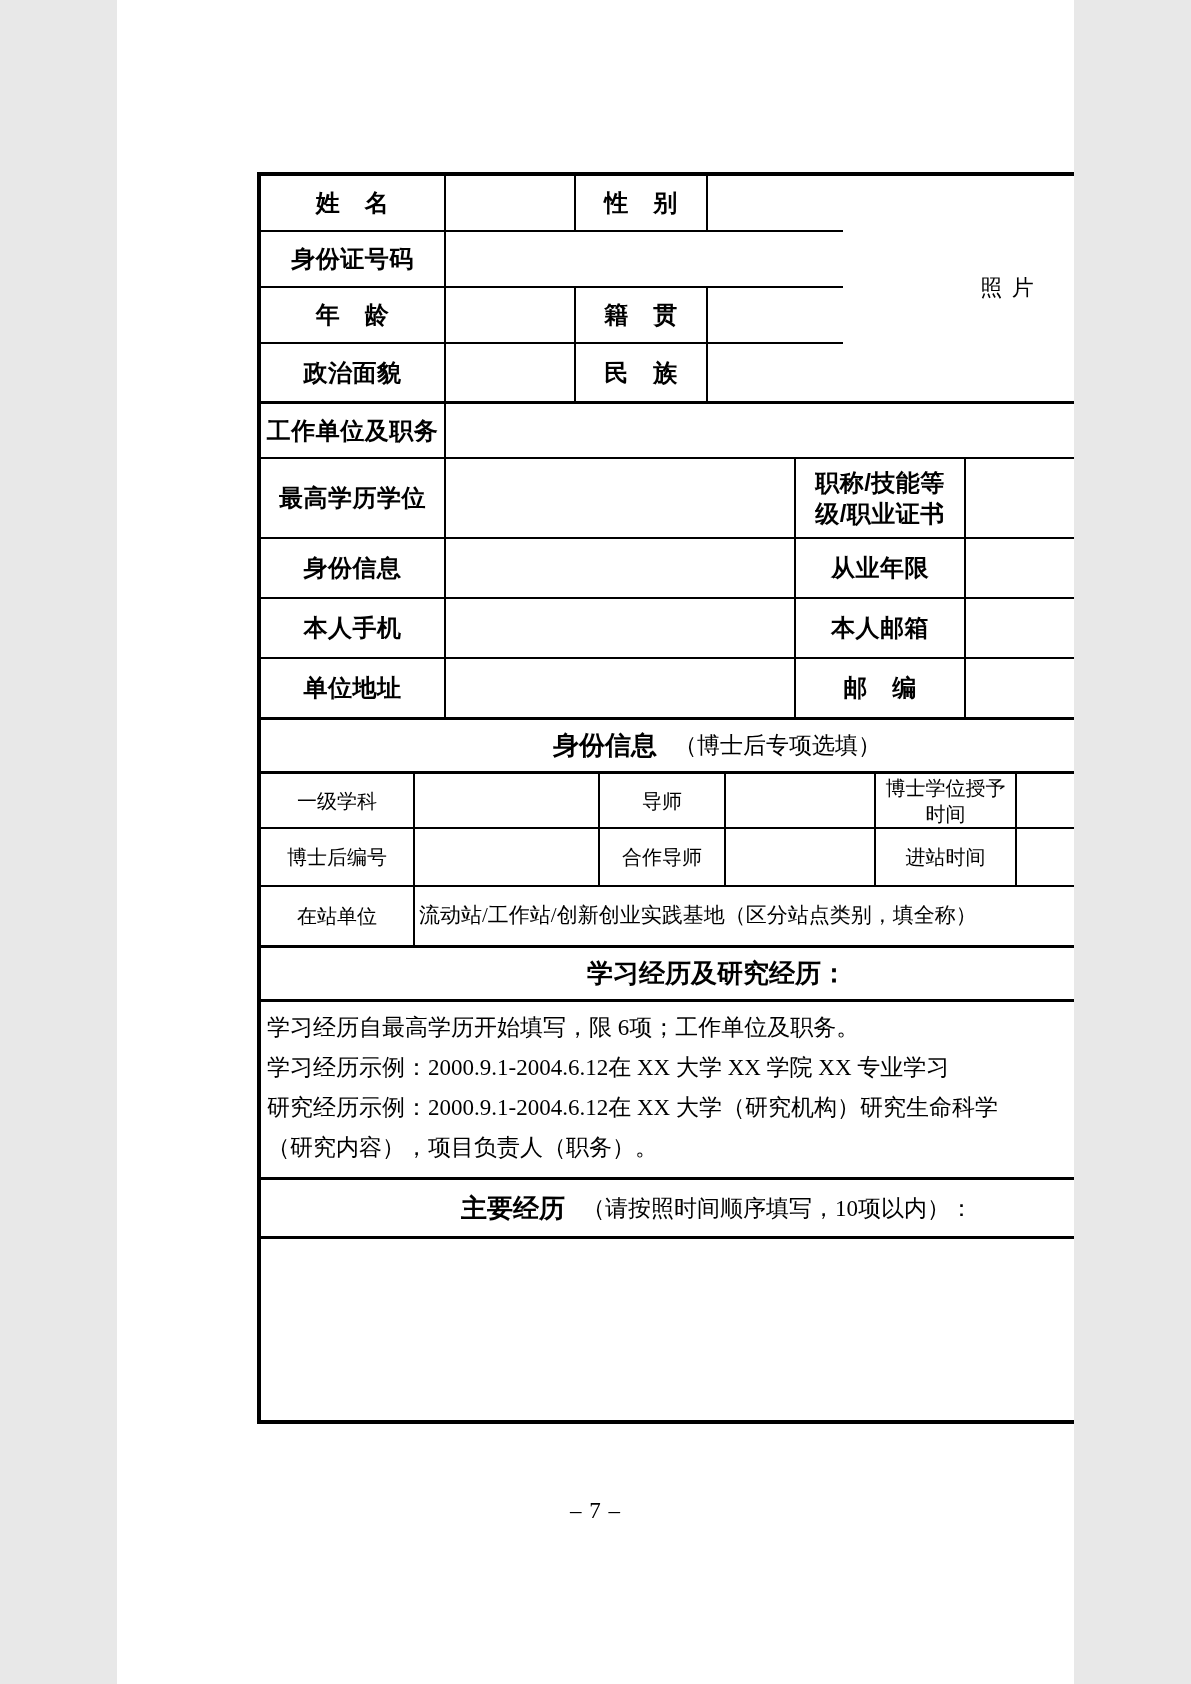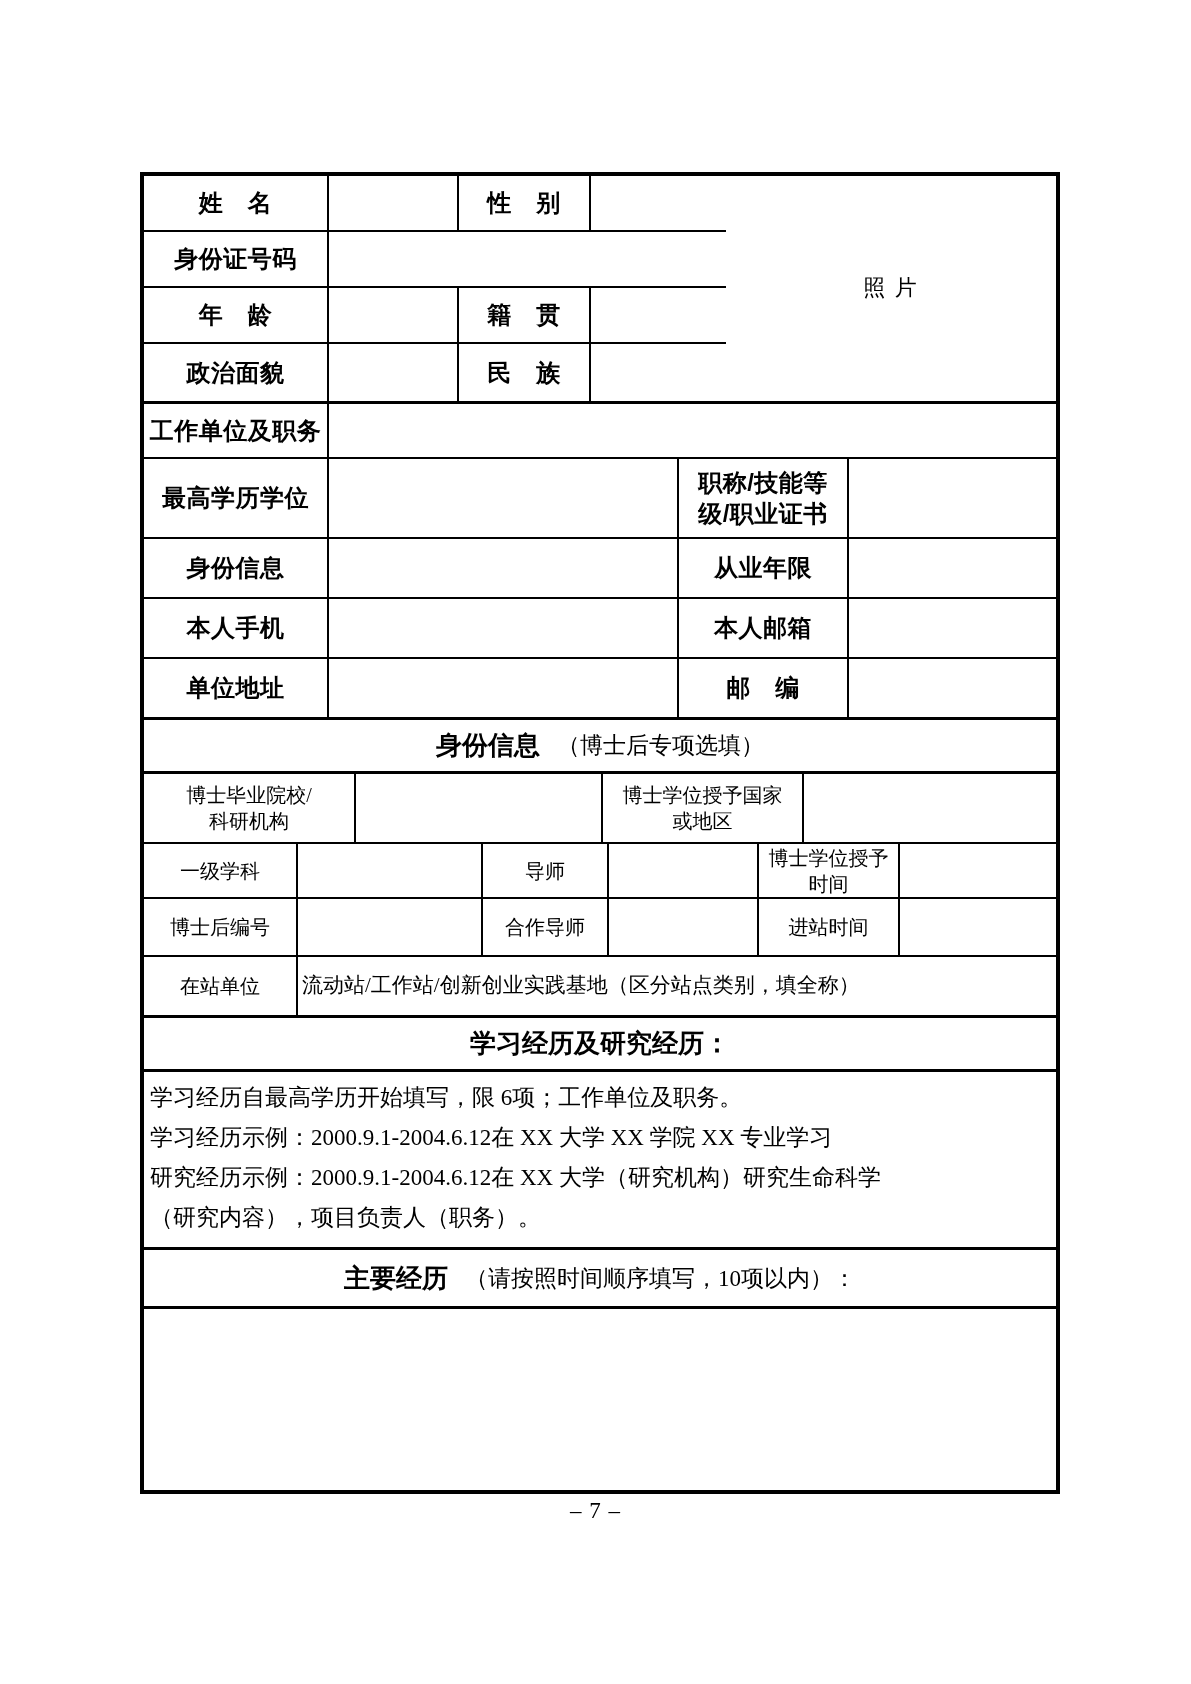--- a/index.html
+++ b/index.html
@@ -1,18 +1,18 @@
 <!DOCTYPE html>
 <html><head>
 <meta charset="utf-8">
 <style>
   * { margin:0; padding:0; box-sizing:border-box; }
   html,body { background:#e8e8e8; }
   .page {
-    width:1191px; height:1684px; background:#ffffff; position:relative;
+    width:957px; height:1684px; background:#ffffff; position:relative;
     font-family:"Liberation Serif", serif; color:#000; margin:0 auto; overflow:hidden;
   }
   .tbl { position:absolute; left:140px; top:172px; width:920px; border:4px solid #000; background:#fff; }
   .grid { display:grid; }
   .c {
     border-right:2px solid #000; border-bottom:2px solid #000;
     display:flex; align-items:center; justify-content:center;
     text-align:center; overflow:hidden; line-height:1.3;
   }
   .lastcol { border-right:none; }
@@ -107,28 +107,20 @@
       <div class="c norow"></div>
       <div class="c hei norow">邮　编</div>
       <div class="c lastcol norow"></div>
     </div>
 
     <div class="hdrrow secD">
       <span class="hdr-title">身份信息</span>
         <span class="hdr-note">（博士后专项选填）</span>
     </div>
 
-    <div class="grid secE1">
-      <div class="c song-lbl pre">博士毕业院校/
-科研机构</div>
-      <div class="c"></div>
-      <div class="c song-lbl pre">博士学位授予国家
-或地区</div>
-      <div class="c lastcol"></div>
-    </div>
 
     <div class="grid secE2">
       <div class="c song-lbl">一级学科</div>
       <div class="c"></div>
       <div class="c song-lbl">导师</div>
       <div class="c"></div>
       <div class="c song-lbl pre">博士学位授予
 时间</div>
       <div class="c lastcol"></div>
 

